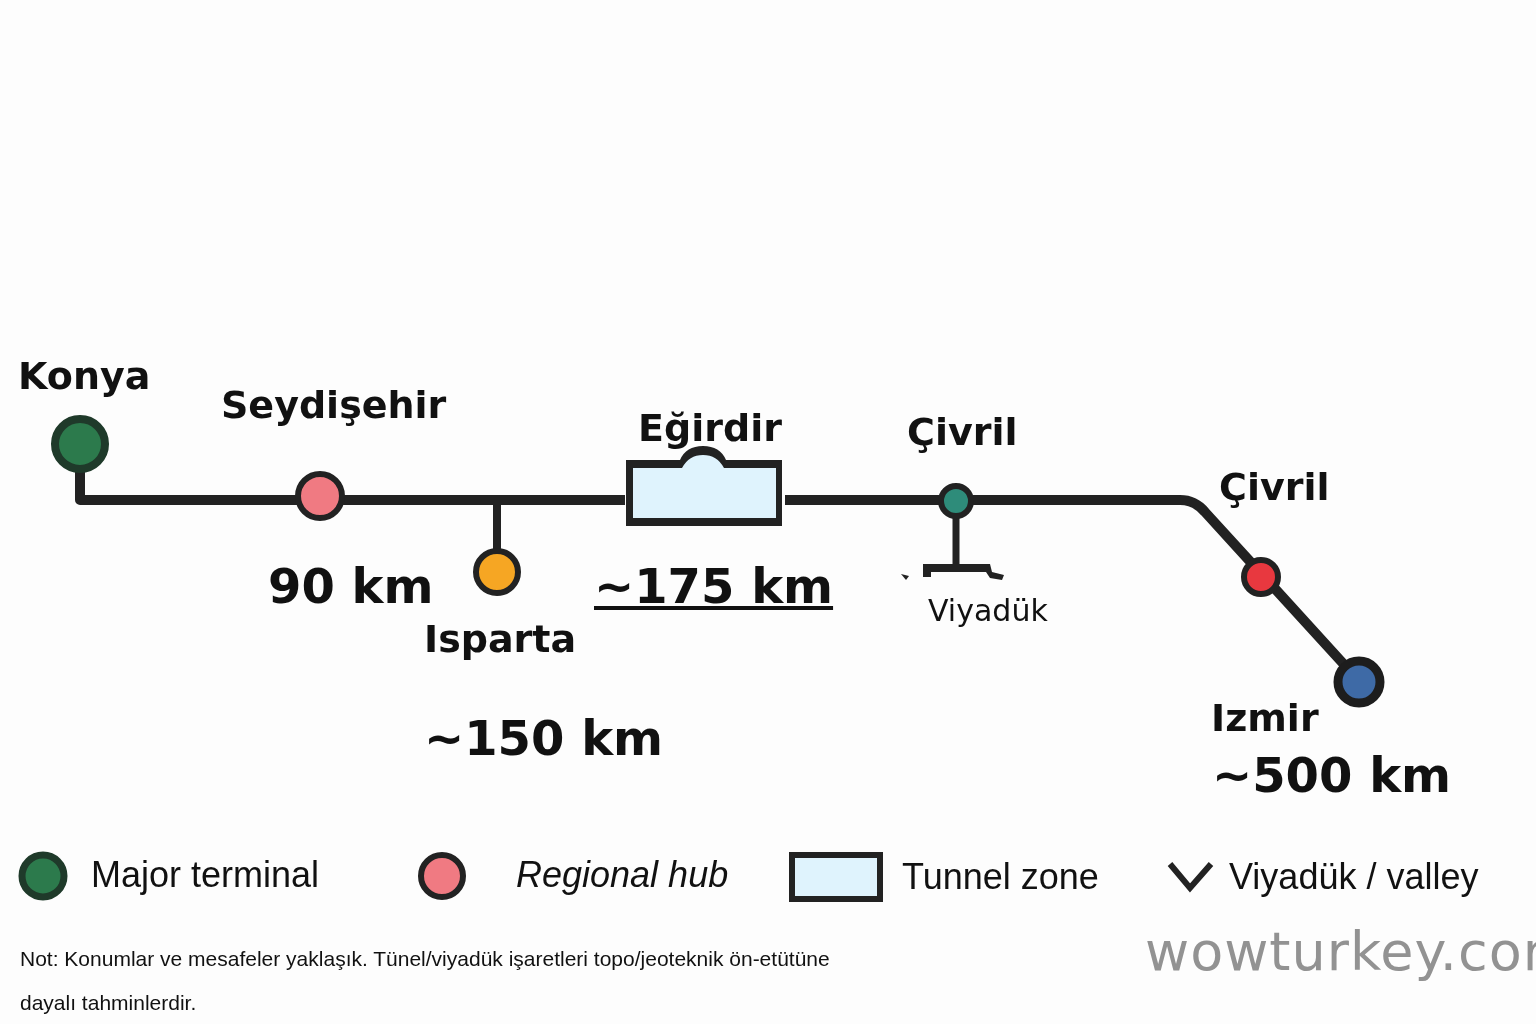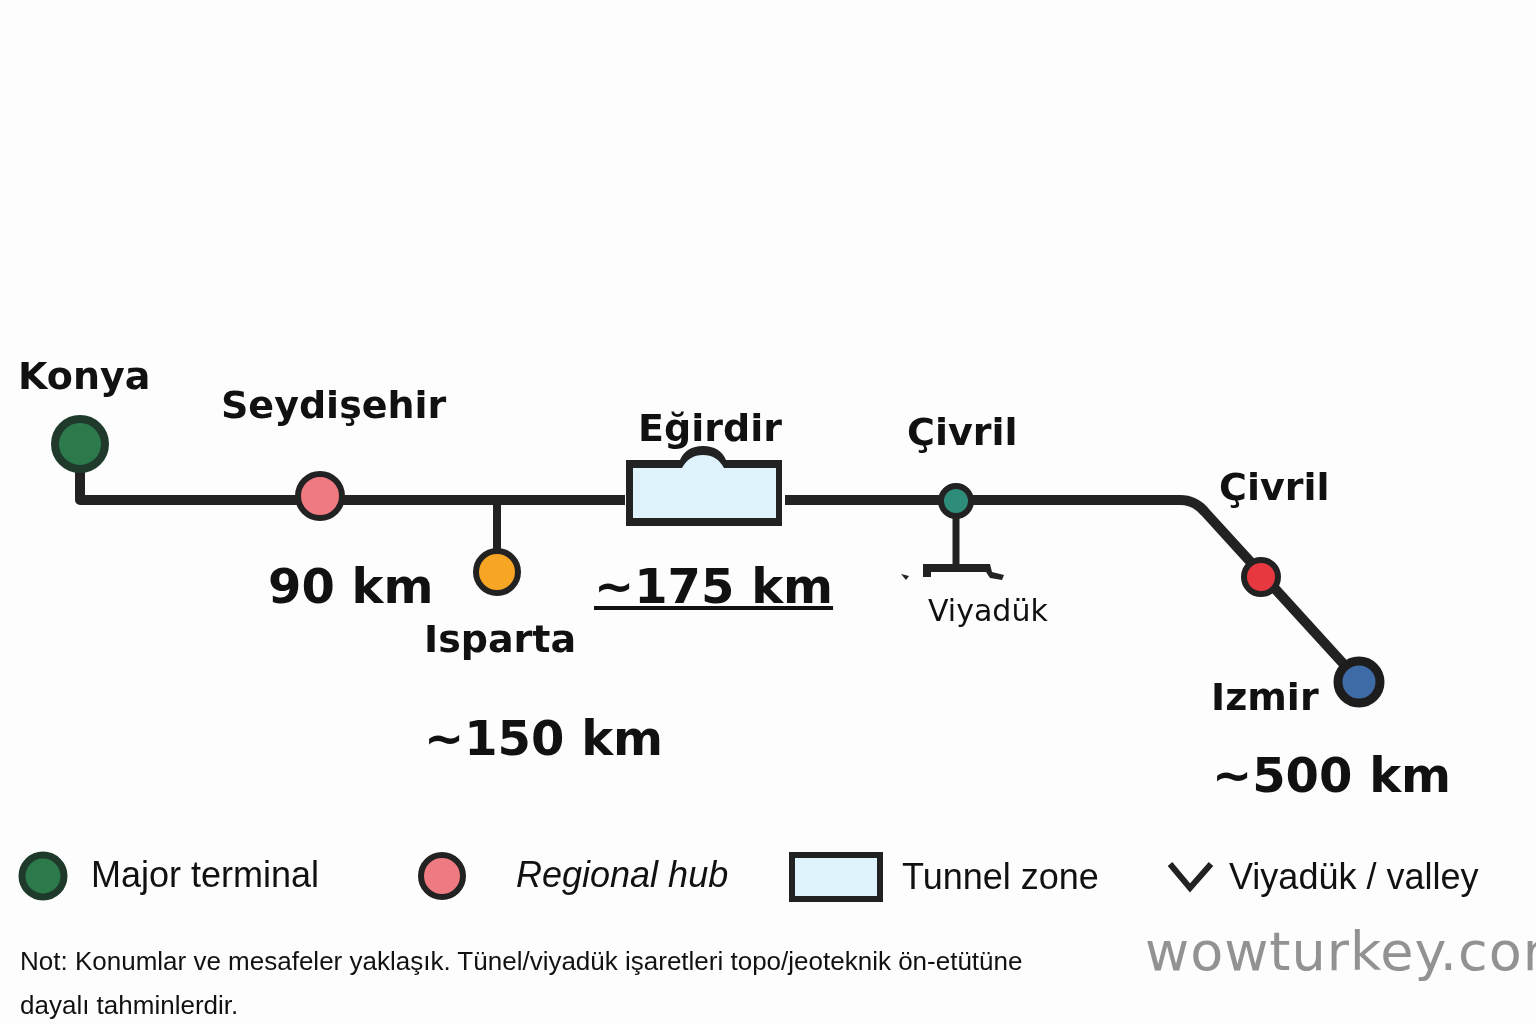--- a/index.html
+++ b/index.html
@@ -9,21 +9,21 @@
     font-family: "DejaVu Sans", sans-serif;
     color: #111;
     position: relative;
   }
   #diagram { position: absolute; left: 0; top: 0; }
   .lbl { position: absolute; white-space: nowrap; line-height: 1; }
   .city { font-weight: bold; font-size: 38px; color: #111; }
   .dist { font-weight: bold; font-size: 48px; color: #111; }
   .small { font-size: 30px; color: #111; }
   .legend-text { font-size: 36px; color: #111; font-family: "Liberation Sans", sans-serif; }
-  .note { font-size: 26px; color: #111; font-family: "Liberation Sans", sans-serif; }
+  .note { font-size: 21px; color: #111; font-family: "Liberation Sans", sans-serif; }
   .watermark {
     font-size: 54px; color: rgba(110,110,110,0.75);
     font-family: "DejaVu Sans", sans-serif; letter-spacing: 1px;
   }
 </style>
 </head>
 <body>
 
 <svg id="diagram" width="1536" height="1024" viewBox="0 0 1536 1024">
 
@@ -63,21 +63,21 @@
 <div class="lbl city" style="left:18px; top:357px;">Konya</div>
 <div class="lbl city" style="left:221px; top:386px;">Seydişehir</div>
 <div class="lbl dist" style="left:268px; top:562px;">90 km</div>
 <div class="lbl city" style="left:424px; top:620px;">Isparta</div>
 <div class="lbl dist" style="left:424px; top:690px;margin-top:24px;">~150 km</div>
 <div class="lbl city" style="left:638px; top:373px;margin-top:36px;">Eğirdir</div>
 <div class="lbl dist" style="left:594px; top:562px;text-decoration:underline;">~175 km</div>
 <div class="lbl city" style="left:907px; top:413px;">Çivril</div>
 <div class="lbl small" style="left:928px; top:596px;">Viyadük</div>
 <div class="lbl city" style="left:1219px; top:468px;">Çivril</div>
-<div class="lbl city" style="left:1211px; top:678px;">Izmir</div>
+<div class="lbl city" style="left:1211px; top:699px;">Izmir</div>
 <div class="lbl dist" style="left:1212px; top:751px;">~500 km</div>
 
 <div>
   <div class="lbl legend-text" style="left:91px; top:857px;">Major terminal</div>
   <div class="lbl legend-text" style="left:516px; top:857px;font-style:italic;">Regional hub</div>
   <div class="lbl legend-text" style="left:902px; top:859px;">Tunnel zone</div>
   <div class="lbl legend-text" style="left:1229px; top:859px;">Viyadük / valley</div>
 </div>
 
 <div class="lbl note" style="left:20px; top:948px;">Not: Konumlar ve mesafeler yaklaşık. Tünel/viyadük işaretleri topo/jeoteknik ön-etütüne</div>

